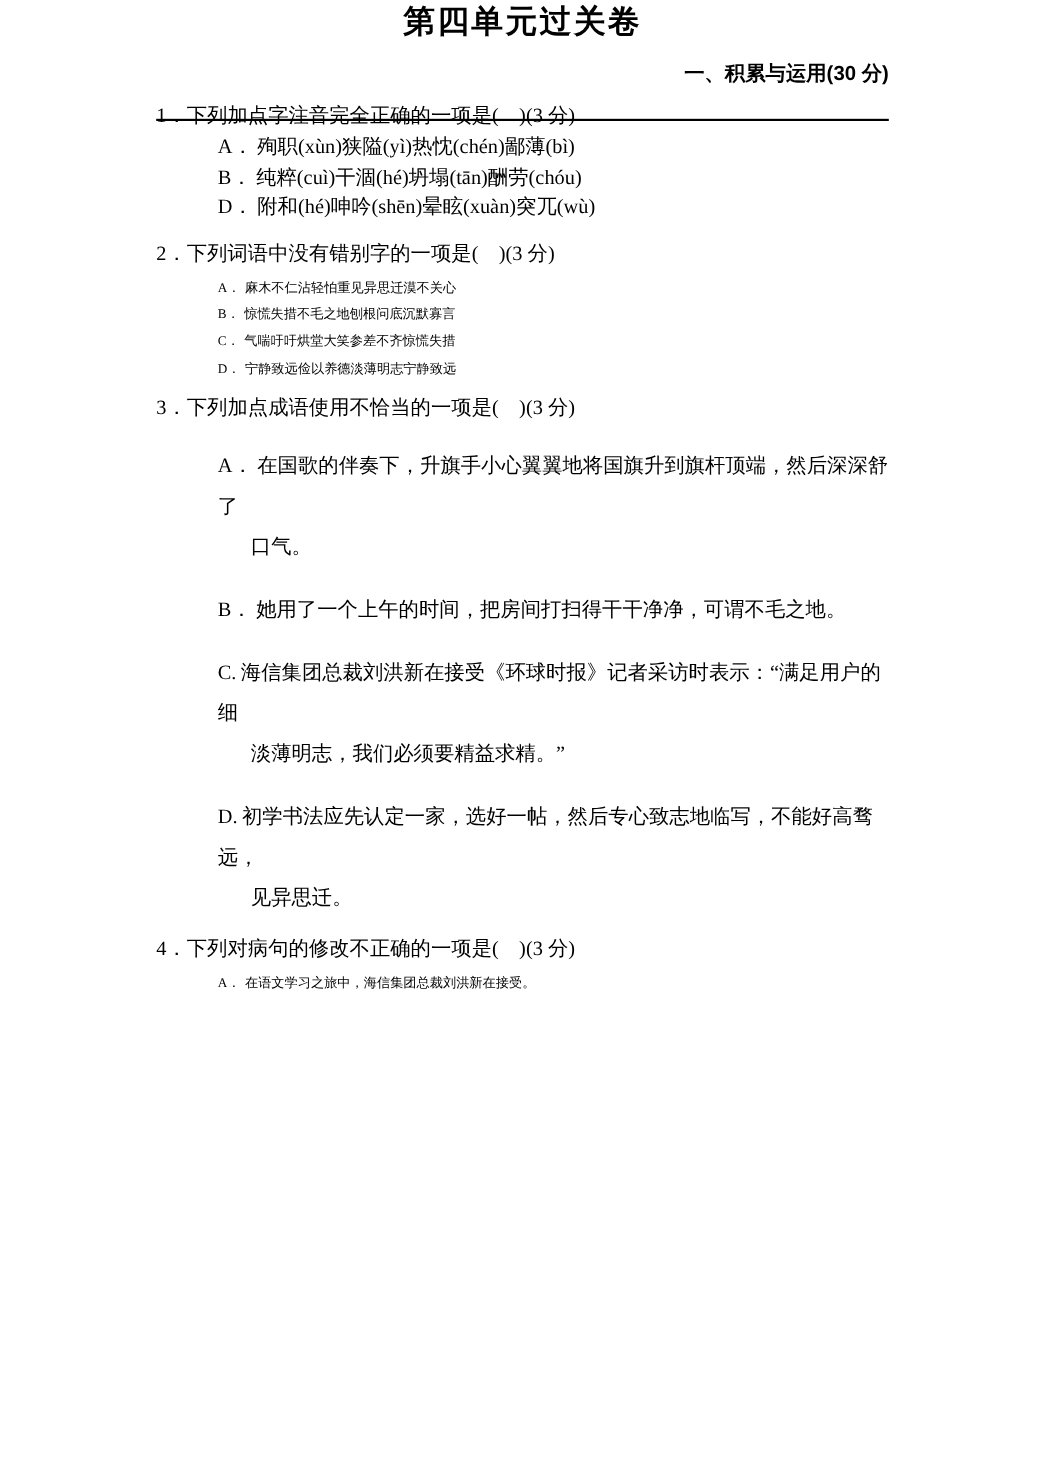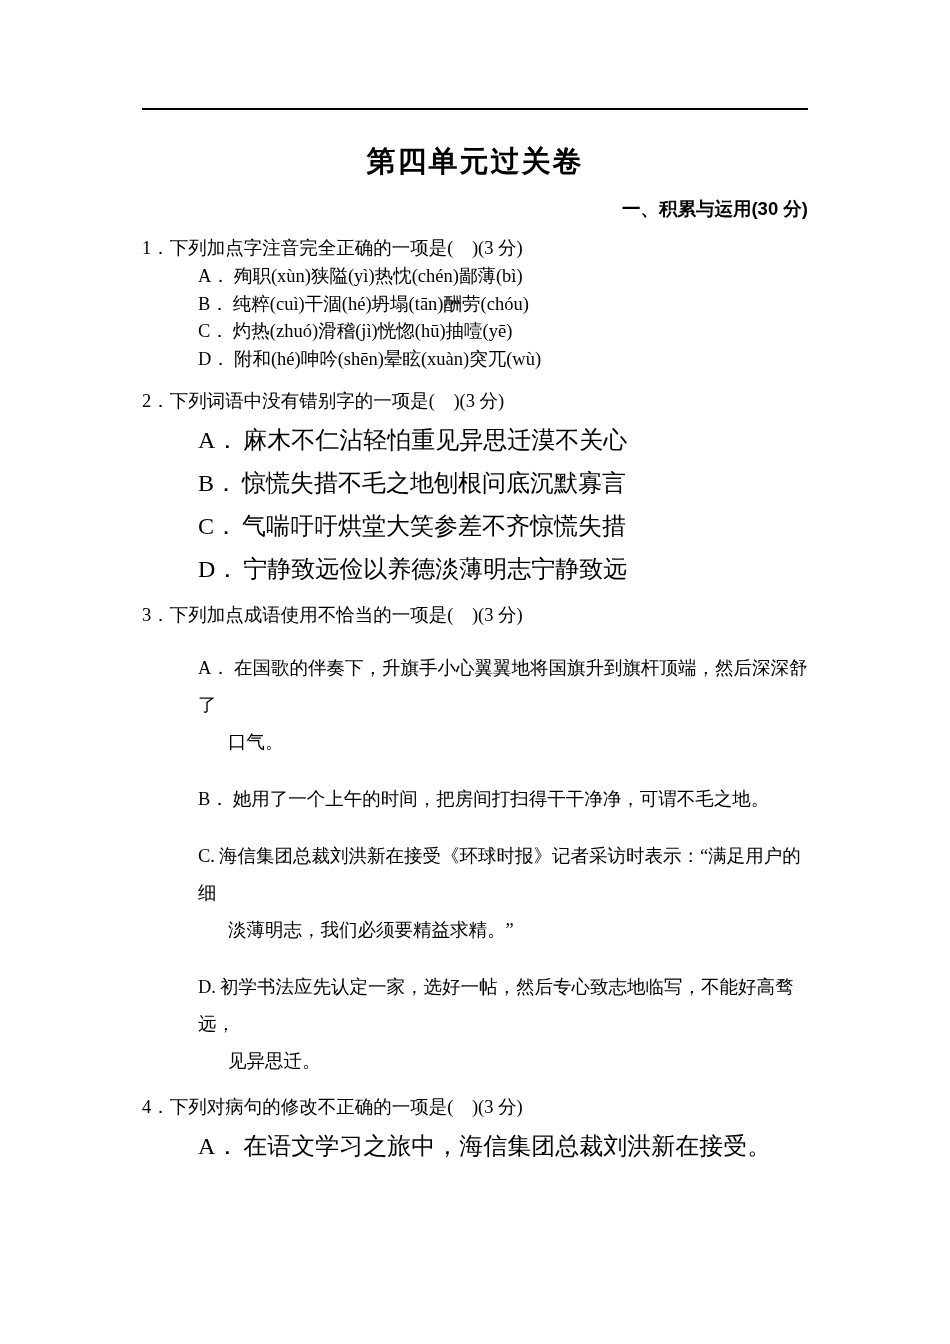--- a/index.html
+++ b/index.html
@@ -26,21 +26,20 @@
     top: 108px;
     width: 666px;
     height: 2px;
     background: #000;
   }
   .content {
     padding: 0 142px 40px 142px;
   }
   .doc-title {
     margin: 0;
-    padding-top: 142px;
     text-align: center;
     font-size: 29px;
     font-weight: bold;
     letter-spacing: 2px;
     font-family: "Liberation Sans", sans-serif;
   }
   .exam-meta {
     margin-top: 34px;
     text-align: right;
     font-size: 18.5px;
@@ -67,21 +66,21 @@
     letter-spacing: 0;
   }
   .options-spaced .opt {
     margin-left: 56px;
     font-size: 18.5px;
     line-height: 1.5;
   }
   .options-tight .opt {
     margin-top: 6px;
     margin-left: 56px;
-    font-size: 24px;
+    font-size: 12px;
     line-height: 1.55;
   }
   .options-para .opt {
     margin-top: 20px;
     margin-left: 56px;
     font-size: 18.5px;
     line-height: 2.0;
     text-indent: 0;
   }
   .options-para .opt .cont {
@@ -113,23 +112,20 @@
     <div class="question">
       <div class="q-stem">
         <span class="q-num">1．</span><span>下列加点字注音完全正确的一项是(</span><span class="blank-paren">&nbsp;&nbsp;&nbsp;&nbsp;</span><span>)(3 分)</span>
       </div>
       <div class="options-spaced">
         <div class="opt">
           <span class="opt-label">A．</span><span class="cell w-a">殉职(xùn)</span><span class="cell w-b">狭隘(yì)</span><span class="cell w-c">热忱(chén)</span><span class="cell">鄙薄(bì)</span>
         </div>
         <div class="opt">
           <span class="opt-label">B．</span><span class="cell w-a">纯粹(cuì)</span><span class="cell w-b">干涸(hé)</span><span class="cell w-c">坍塌(tān)</span><span class="cell">酬劳(chóu)</span>
-        </div>
-        <div class="opt">
-          <span class="opt-label">C．</span><span class="cell w-a">灼热(zhuó)</span><span class="cell w-b">滑稽(jì)</span><span class="cell w-c">恍惚(hū)</span><span class="cell">抽噎(yē)</span>
         </div>
         <div class="opt">
           <span class="opt-label">D．</span><span class="cell w-a">附和(hé)</span><span class="cell w-b">呻吟(shēn)</span><span class="cell w-c">晕眩(xuàn)</span><span class="cell">突兀(wù)</span>
         </div>
       </div>
     </div>
 
     <div class="question">
       <div class="q-stem">
         <span class="q-num">2．</span><span>下列词语中没有错别字的一项是(</span><span class="blank-paren">&nbsp;&nbsp;&nbsp;&nbsp;</span><span>)(3 分)</span>

